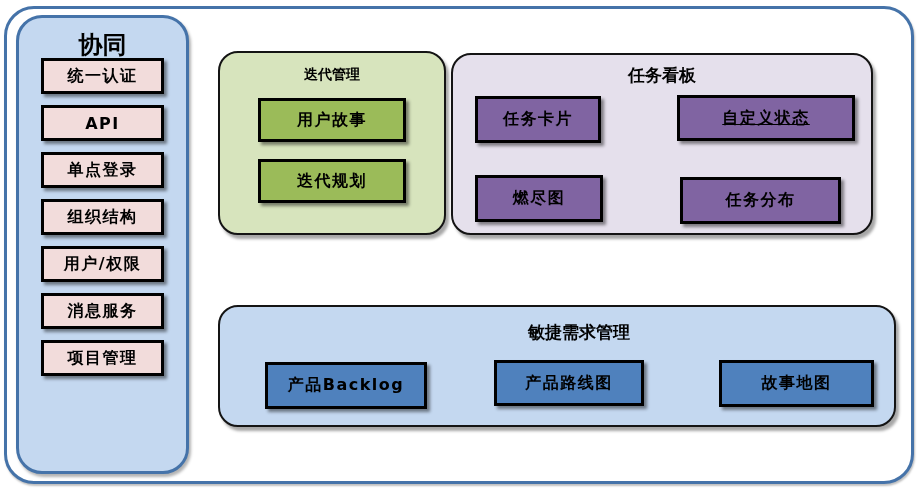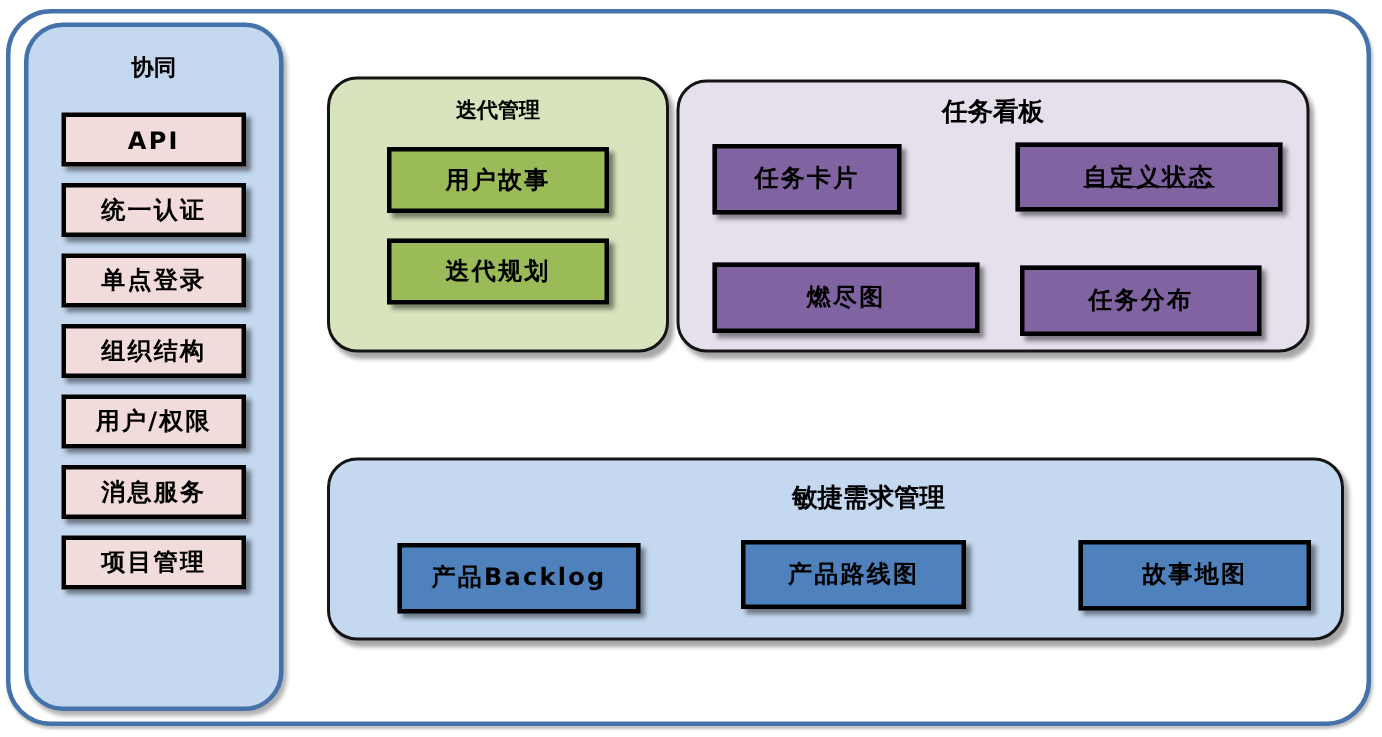--- a/index.html
+++ b/index.html
@@ -55,23 +55,22 @@
     width: 173px; height: 459px;
     background: var(--sidebar-bg, #c4d8f0);
     border: 3px solid var(--frame-border, #4573a9);
     border-radius: 26px;
     box-shadow: 2px 3px 3px rgba(0,0,0,0.3);
     display: flex;
     flex-direction: column;
     align-items: center;
   }
   .sidebar .panel-title {
-    font-size: 15px;
+    font-size: 24px;
     margin-top: 14px;
-    margin-bottom: 17px;
     line-height: 26px;
   }
   .sidebar .item {
     width: 123px;
     height: 36px;
     flex: none;
     margin-bottom: 11px;
     background: var(--sidebar-item-bg, #f2dcdb);
   }
 
@@ -114,21 +113,21 @@
     font-size: 17px;
     margin-top: 9px;
     line-height: 22px;
   }
   .purple-panel .item {
     position: absolute;
     background: var(--purple-item-bg, #8064a2);
   }
   .item-task-card       { left: 22px;  top: 41px;  width: 126px; height: 47px; }
   .item-custom-status   { left: 224px; top: 40px;  width: 178px; height: 46px; text-decoration: underline; }
-  .item-burndown        { left: 22px;  top: 120px; width: 178px; height: 47px; }
+  .item-burndown        { left: 22px;  top: 120px; width: 128px; height: 47px; }
   .item-task-distribution { left: 227px; top: 122px; width: 161px; height: 47px; }
 
   
   .blue-panel {
     left: 211px; top: 296px;
     width: 678px; height: 122px;
     background: var(--blue-panel-bg, #c4d8f0);
     border: 2px solid #141414;
     border-radius: 20px;
     box-shadow: 3px 4px 3px rgba(0,0,0,0.35);
@@ -148,22 +147,22 @@
   .item-story-map       { left: 499px; top: 53px; width: 155px; height: 47px; }
 </style>
 </head>
 <body>
 
 <div class="canvas">
   <div class="outer-frame">
 
     <section class="panel sidebar">
       <h2 class="panel-title">协同</h2>
+      <div class="item">统一认证</div>
       <div class="item">API</div>
-      <div class="item">统一认证</div>
       <div class="item">单点登录</div>
       <div class="item">组织结构</div>
       <div class="item">用户/权限</div>
       <div class="item">消息服务</div>
       <div class="item">项目管理</div>
     </section>
 
     <section class="panel green-panel">
       <h2 class="panel-title">迭代管理</h2>
       <div class="item">用户故事</div>

